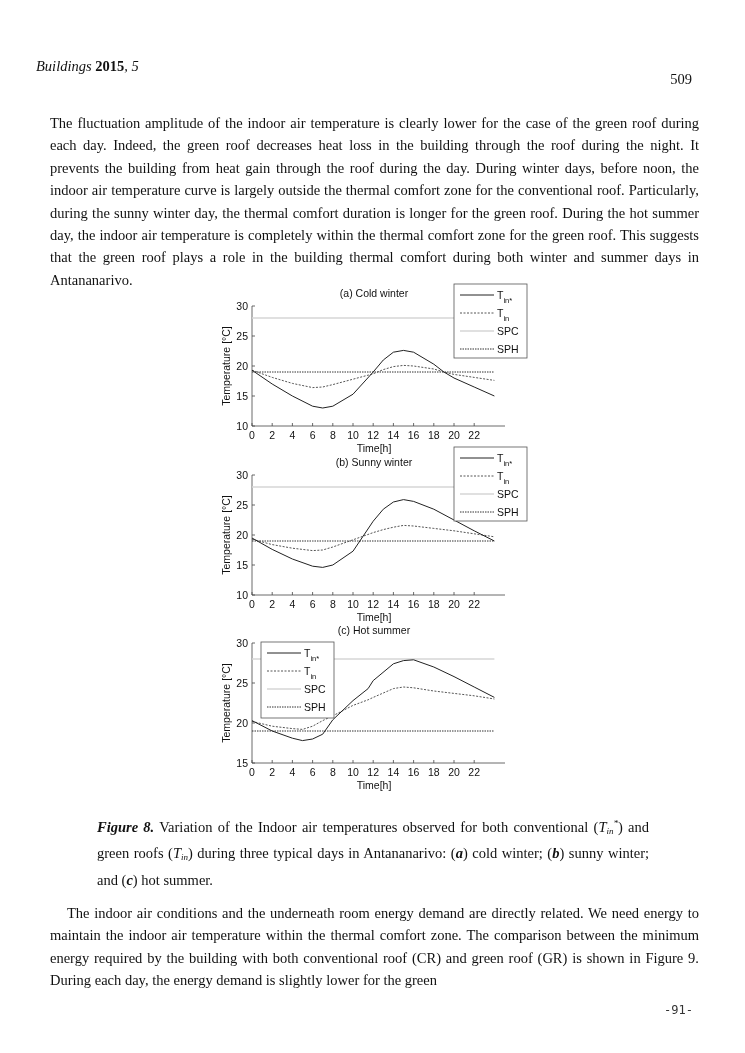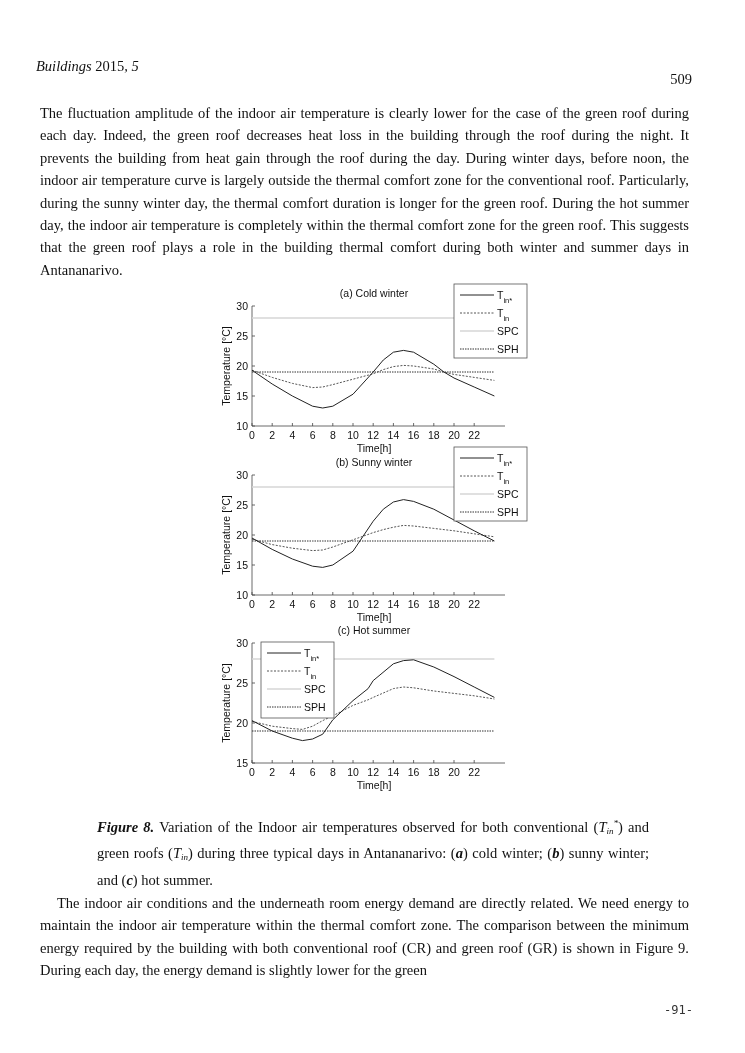--- a/index.html
+++ b/index.html
@@ -2,25 +2,25 @@
 <html><head>
   <meta charset="utf-8">
   <style>
     html, body { margin: 0; padding: 0; background: #ffffff; }
     body {
       width: 745px; height: 1053px; position: relative; overflow: hidden;
       font-family: "Liberation Serif", serif; color: #111;
     }
     .header { position: absolute; top: 58px; left: 36px; right: 53px; height: 20px; font-size: 14.5px; }
     .header .journal { position: absolute; left: 0; top: 0; font-style: italic; }
-    .header .journal b { font-style: normal; font-weight: normal; }
+    .header .journal b { font-style: normal; font-weight: bold; }
     .header .pageno { position: absolute; right: 0; top: 13px; font-weight: normal; }
     .para {
       position: absolute; left: 36px; width: 649px; font-size: 14.5px; line-height: 22.4px;
-      text-align: justify; margin: 4px;
+      text-align: justify; margin: 14px;
     }
     .para.indent { text-indent: 17px; }
     #p1 { top: 98px; }
     #p2 { top: 888px; }
     .caption {
       position: absolute; left: 97px; width: 552px; top: 812px; font-size: 14.5px; line-height: 22.4px;
       text-align: justify; margin: 0;
     }
     .caption b { font-weight: bold; font-style: italic; }
     .caption i { font-style: italic; }

